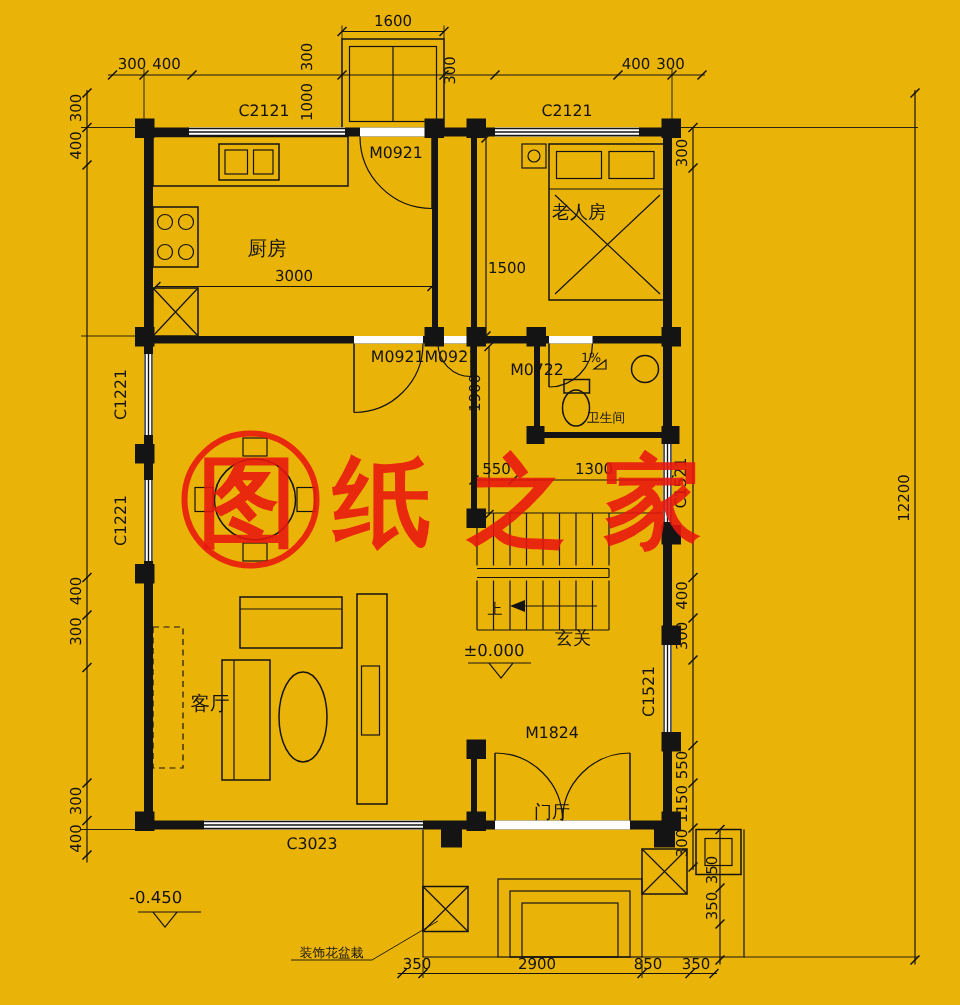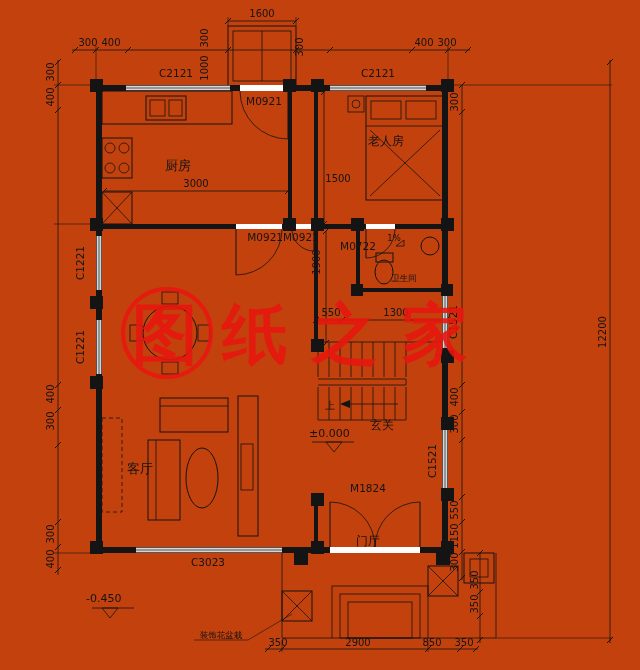--- a/index.html
+++ b/index.html
@@ -1,16 +1,16 @@
 <!DOCTYPE html>
 <html><head>
 <meta charset="utf-8">
 <style>
   html,body{margin:0;padding:0;background:#fff;}
-  #stage{position:relative;width:640px;height:670px;background:#c2410c;overflow:hidden;}
+  #stage{position:relative;width:640px;height:670px;background:#eab308;overflow:hidden;}
   text{font-family:"DejaVu Sans","Liberation Sans",sans-serif;fill:#141414;}
   .td{font-size:10px;}
   .tc{font-size:10.5px;}
   .tr{font-size:13px;}
   .tm{font-size:12px;}
   .ts{font-size:8.5px;}
   .lv{font-size:11px;}
   .wm{font-size:66px;font-weight:bold;letter-spacing:24px;fill:#e8160f;opacity:.88;}
   .blk{fill:#141414;}
   .wht{fill:#ffffff;}

